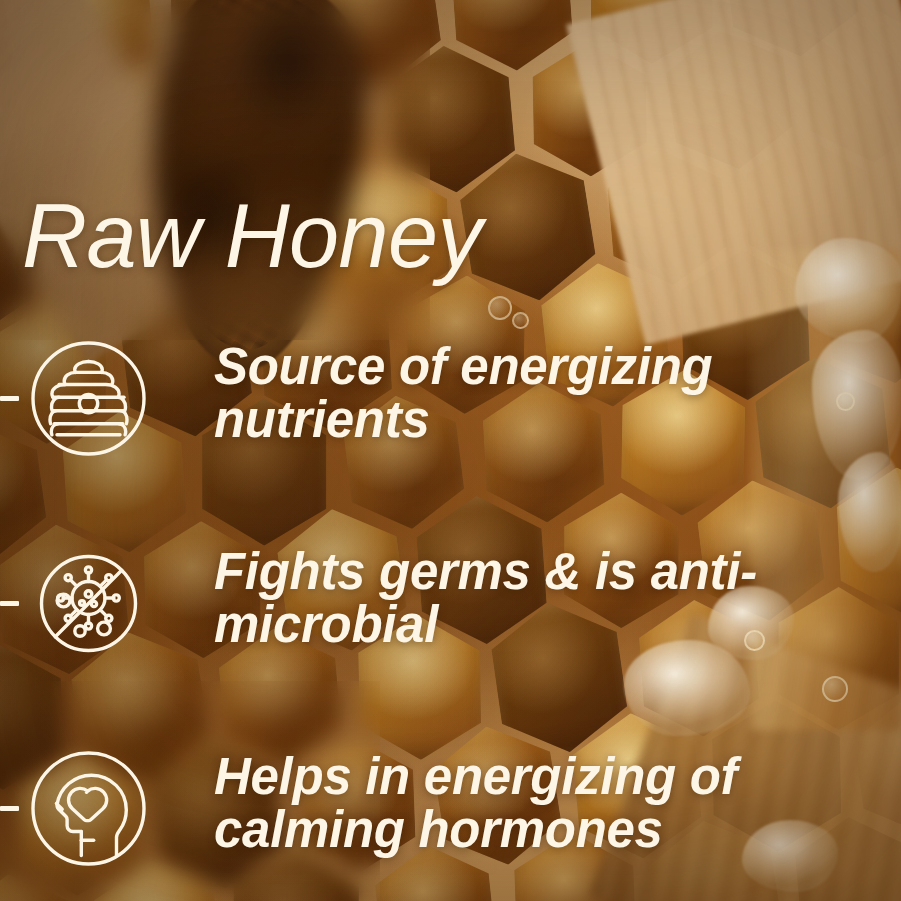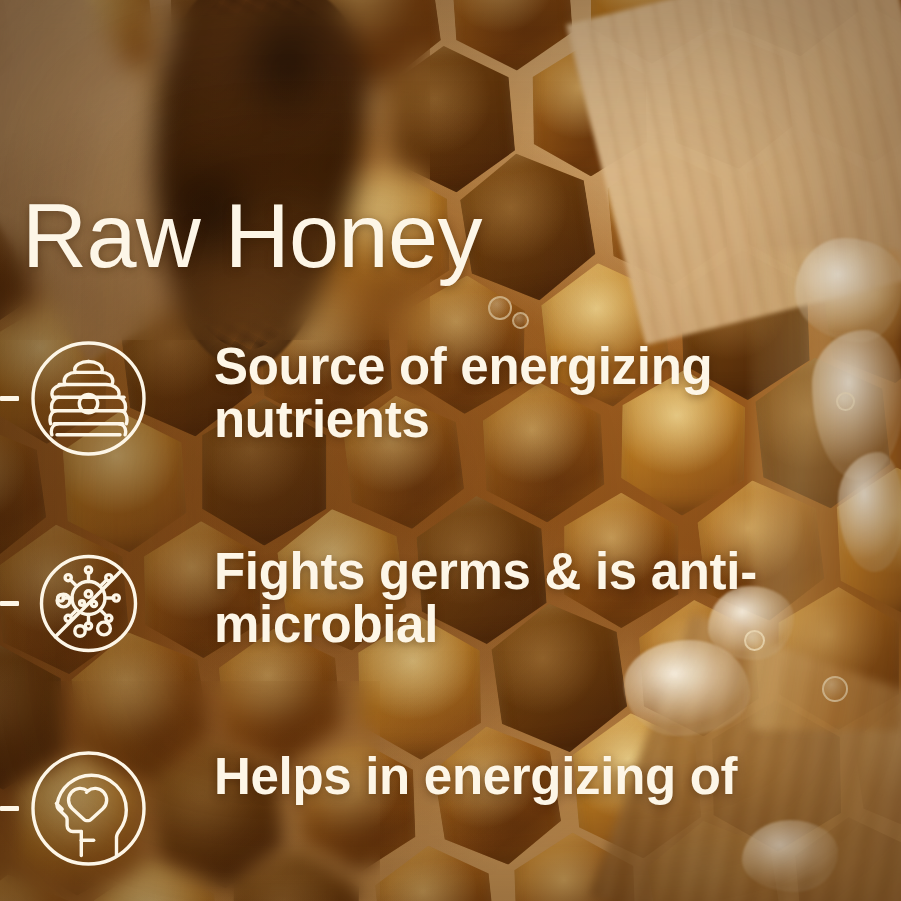--- a/index.html
+++ b/index.html
@@ -179,21 +179,21 @@
   .bg-tone {
     background:
       radial-gradient(ellipse 80% 70% at 30% 55%, rgba(72,38,12,0.34) 0%, rgba(72,38,12,0.0) 68%),
       linear-gradient(100deg, rgba(48,24,6,0.30) 0%, rgba(48,24,6,0.08) 34%, rgba(48,24,6,0.0) 62%);
   }
   .bg-vignette {
     box-shadow: inset 0 0 190px 40px rgba(44,22,6,0.42);
   }
 
   
-  .content { position: absolute; inset: 0; }
+  .content { position: absolute; inset: 0; font-style: italic; }
 
   .page-title {
     position: absolute;
     left: 22px;
     top: 131px;
     font-size: 90px;
     font-weight: 400;
     letter-spacing: -0.6px;
     line-height: 1;
     color: #fdf6e7;
@@ -428,17 +428,18 @@
           <circle cx="57.5" cy="57.5" r="55.5"></circle>
           <path d="M85.5 104.5V86.5c0-3.2 1.4-5 3.3-7.6 4.1-5.6 6.5-12.5 6.5-20 0-19.2-15.6-34.7-34.8-34.7-17.3 0-31.7 12.6-34.4 29.1-.3 2 .3 3.6 1.6 4.9l7.1 7.1c.9.9 1.3 2 1.3 3.2v6.2c0 3.2 2.6 5.8 5.8 5.8h8.4"></path>
           <path d="M50.3 80.5v24"></path>
           <path d="M50.3 89.2h12.4"></path>
           <path d="M31.2 58.2l-5.8-5.8"></path>
           <path d="M57.5 72.6c-.7 0-1.4-.2-1.9-.7L43.4 60.8c-4.8-4.4-5.2-11.9-.8-16.7 4.2-4.6 11.3-5 16-1l-1.1 1.1 1.1-1.1c4.7-4 11.8-3.6 16 1 4.4 4.8 4 12.3-.8 16.7L61.4 71.9c-.5.5-1.2.7-1.9.7z" transform="translate(-2 -3)"></path>
         </svg>
       </span>
       <span class="benefit-text">
         <span class="l1">Helps in energizing of</span>
+        <span class="l2">calming hormones</span>
       </span>
     </div>
 
   </div>
 </div>
 
 </body></html>

